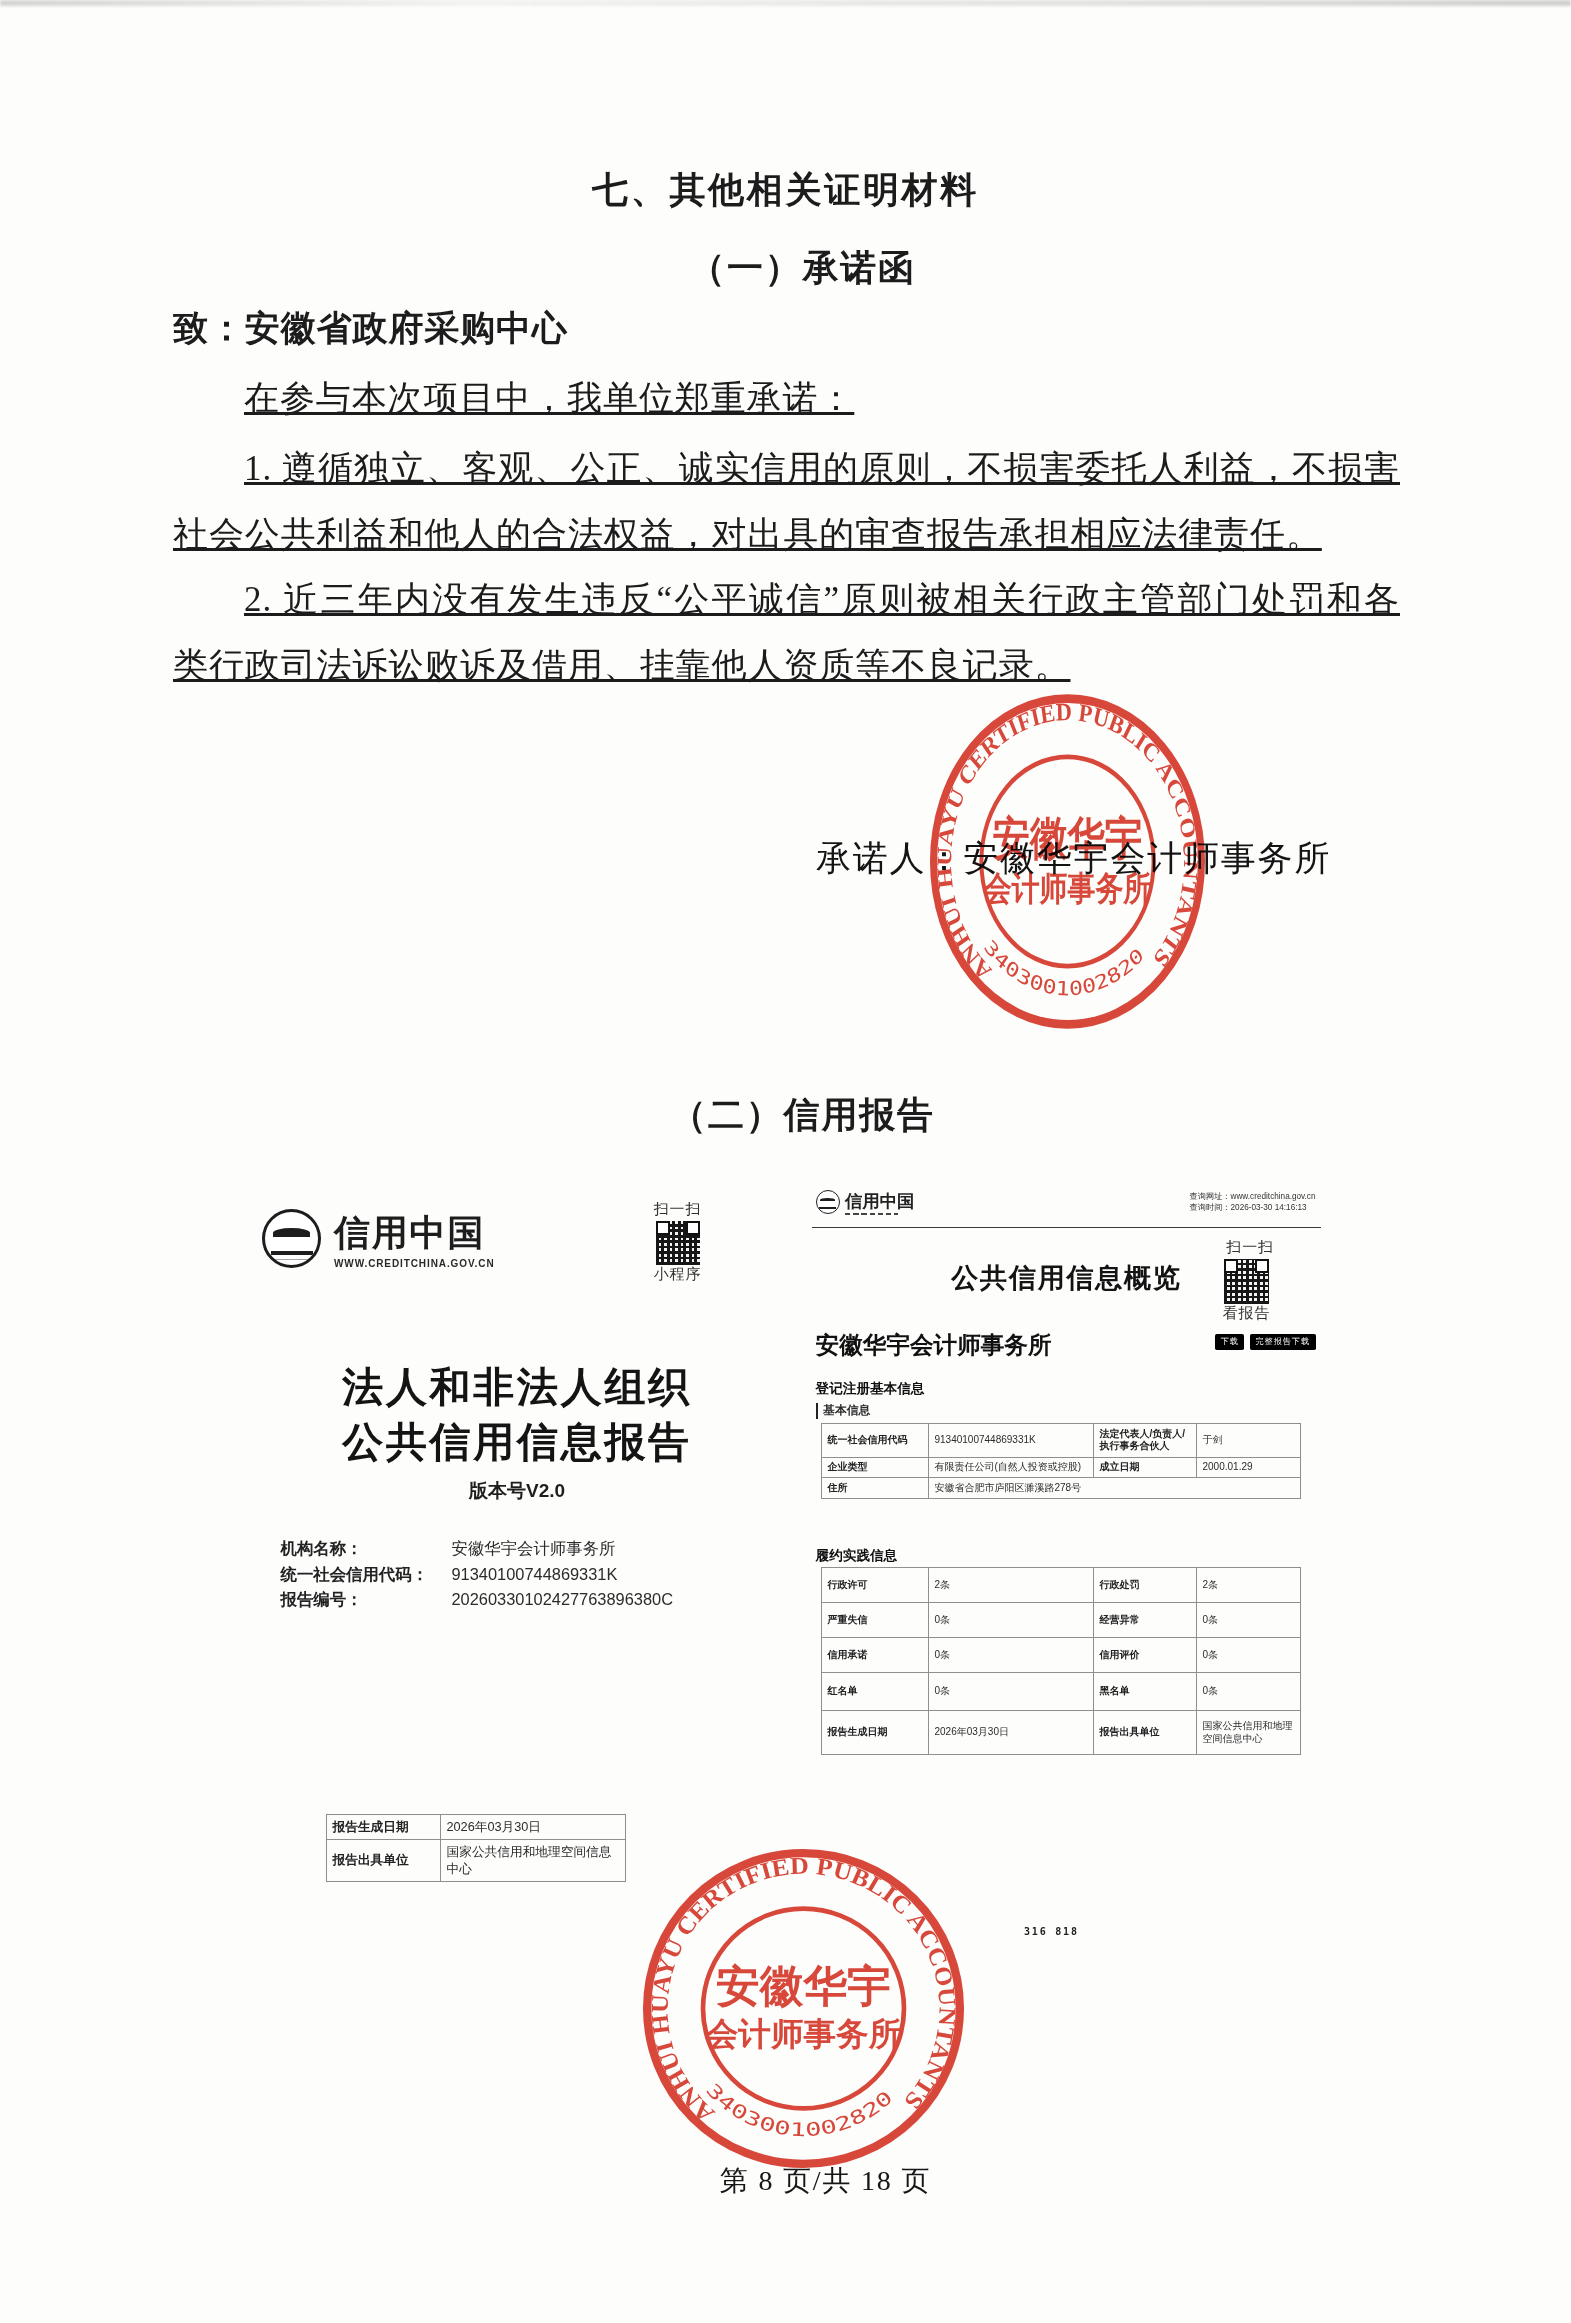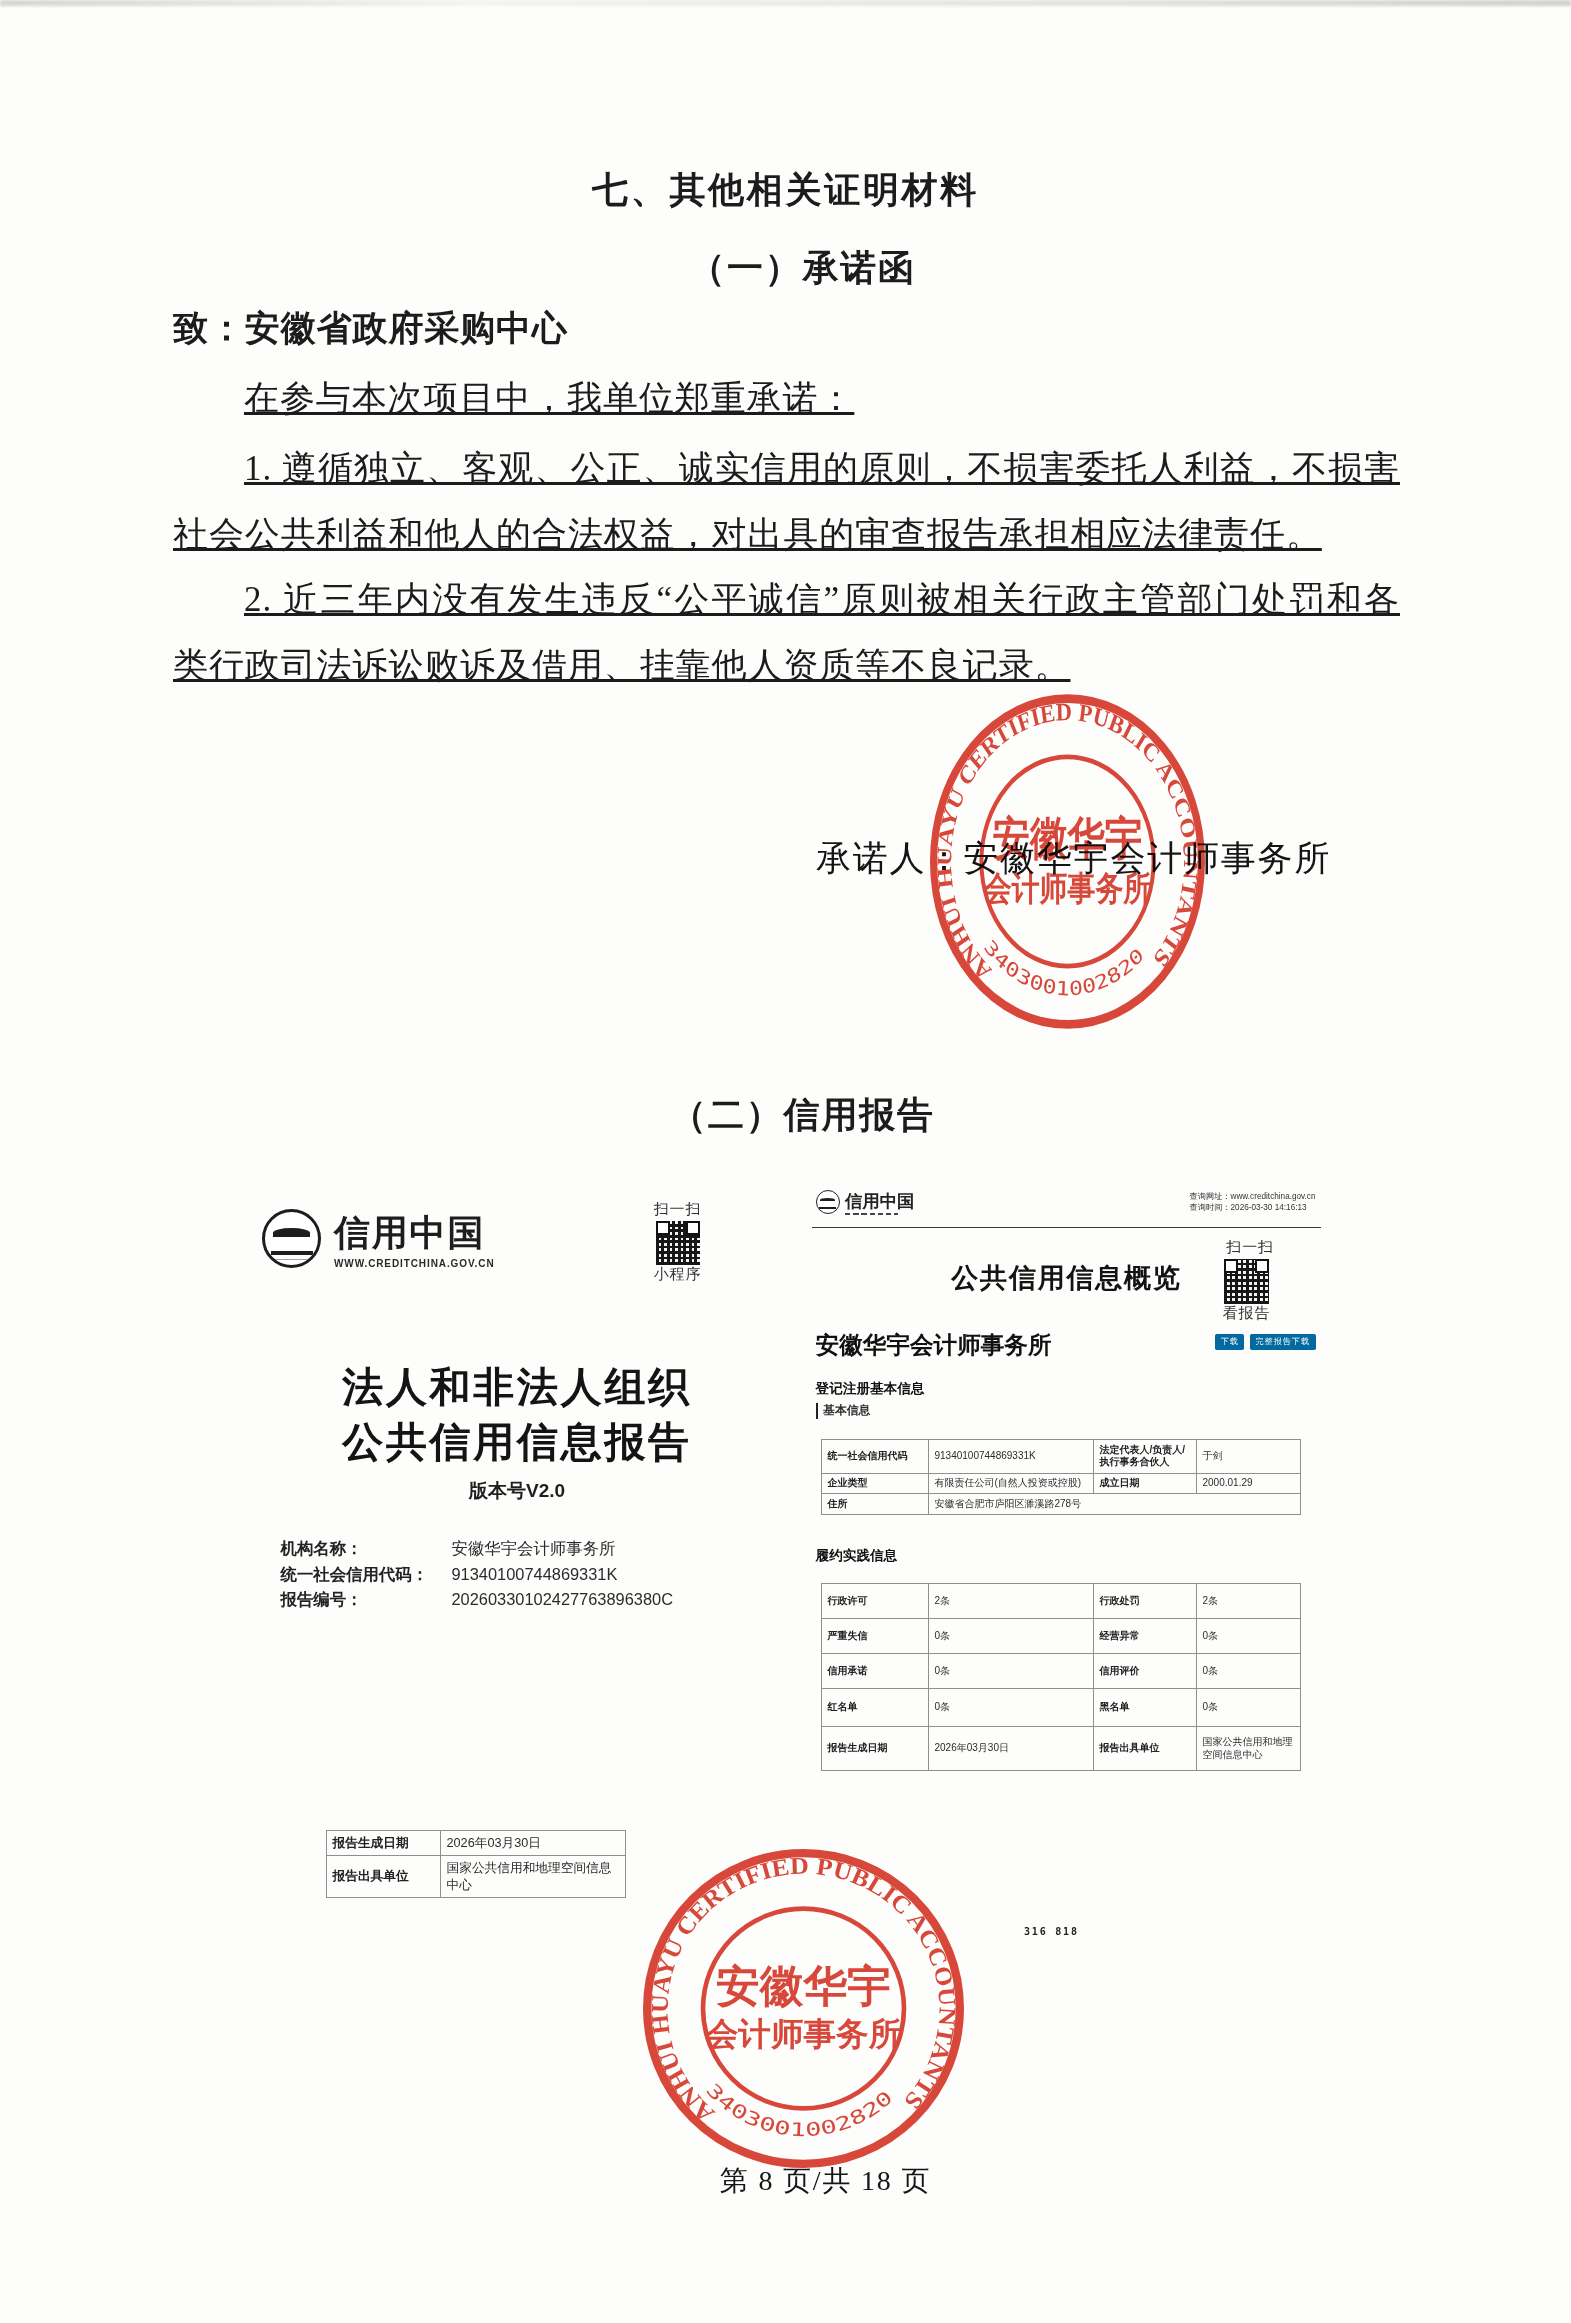--- a/index.html
+++ b/index.html
@@ -32,25 +32,25 @@
   .emblem::before{content:"";position:absolute;left:15%;right:15%;top:30%;height:18%;background:#1d1d1d;border-radius:50% 50% 0 0;}
   .emblem::after{content:"";position:absolute;left:10%;right:10%;bottom:18%;height:8%;background:#1d1d1d;box-shadow:0 6.4px 0 -1.8px #1d1d1d;}
   .qr{background:
       repeating-linear-gradient(0deg,#161616 0 2.7px,transparent 2.7px 5.5px),
       repeating-linear-gradient(90deg,#161616 0 2.7px,#f2f2f2 2.7px 5.5px);
       position:relative;}
   .qr::before,.qr::after{content:"";position:absolute;width:10px;height:10px;border:2.7px solid #111;background:#fff;}
   .qr::before{top:0;left:0;}
   .qr::after{top:0;right:0;}
   .tinylabel{font-size:15px;color:#333;letter-spacing:0.9px;}
-  table{border-collapse:collapse;table-layout:fixed;margin-top:16px;}
+  table{border-collapse:collapse;table-layout:fixed;}
   .scan-table td{border:0.9px solid #8f8f8f;padding:3.6px 5.5px;vertical-align:middle;}
   .lbl{font-weight:700;color:#222;}
   .sectionbar{font-weight:700;color:#101010;}
-  .badge{background:#0369a1;color:#fafafa;font-size:8.2px;display:inline-flex;align-items:center;justify-content:center;
+  .badge{background:#000000;color:#fafafa;font-size:8.2px;display:inline-flex;align-items:center;justify-content:center;
     height:15.5px;padding:0 5.5px;border-radius:1.8px;letter-spacing:0.9px;}
   .footer{position:absolute;left:0;top:2162px;width:1571px;text-align:center;
     font-size:28px;letter-spacing:1.8px;color:#161616;margin-left:40px;}
   .scan-mark{position:absolute;left:1024px;top:1926px;font-size:10px;font-weight:700;color:#222;
     font-family:"DejaVu Sans Mono",monospace;letter-spacing:1.8px;filter:blur(0.4px);}
 </style>
 </head>
 <body>
 
 <div class="scan-edge"></div>

